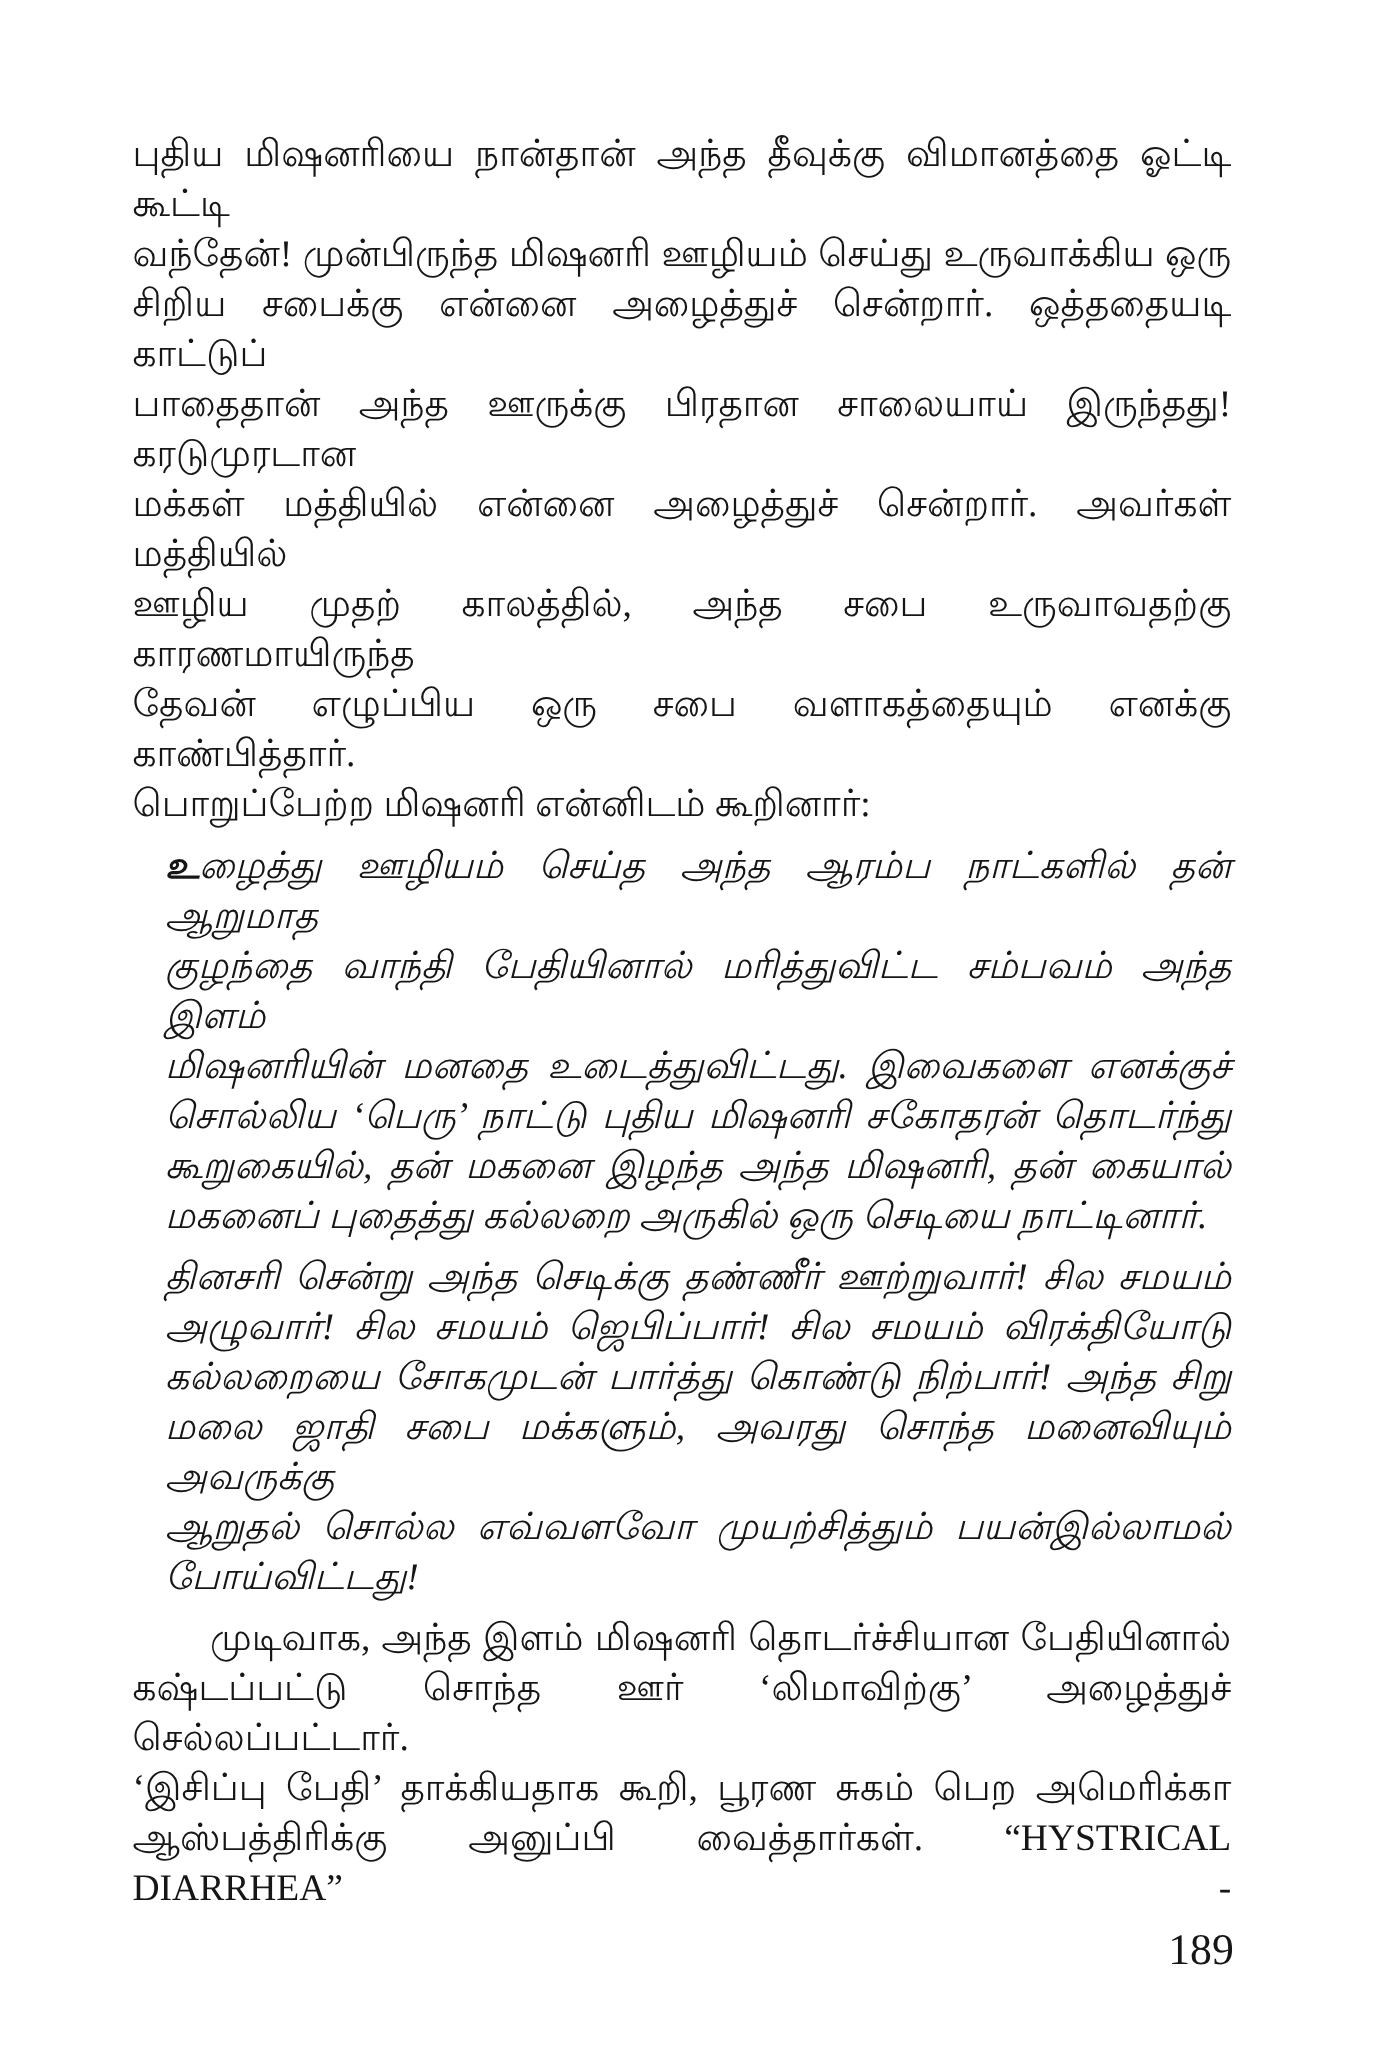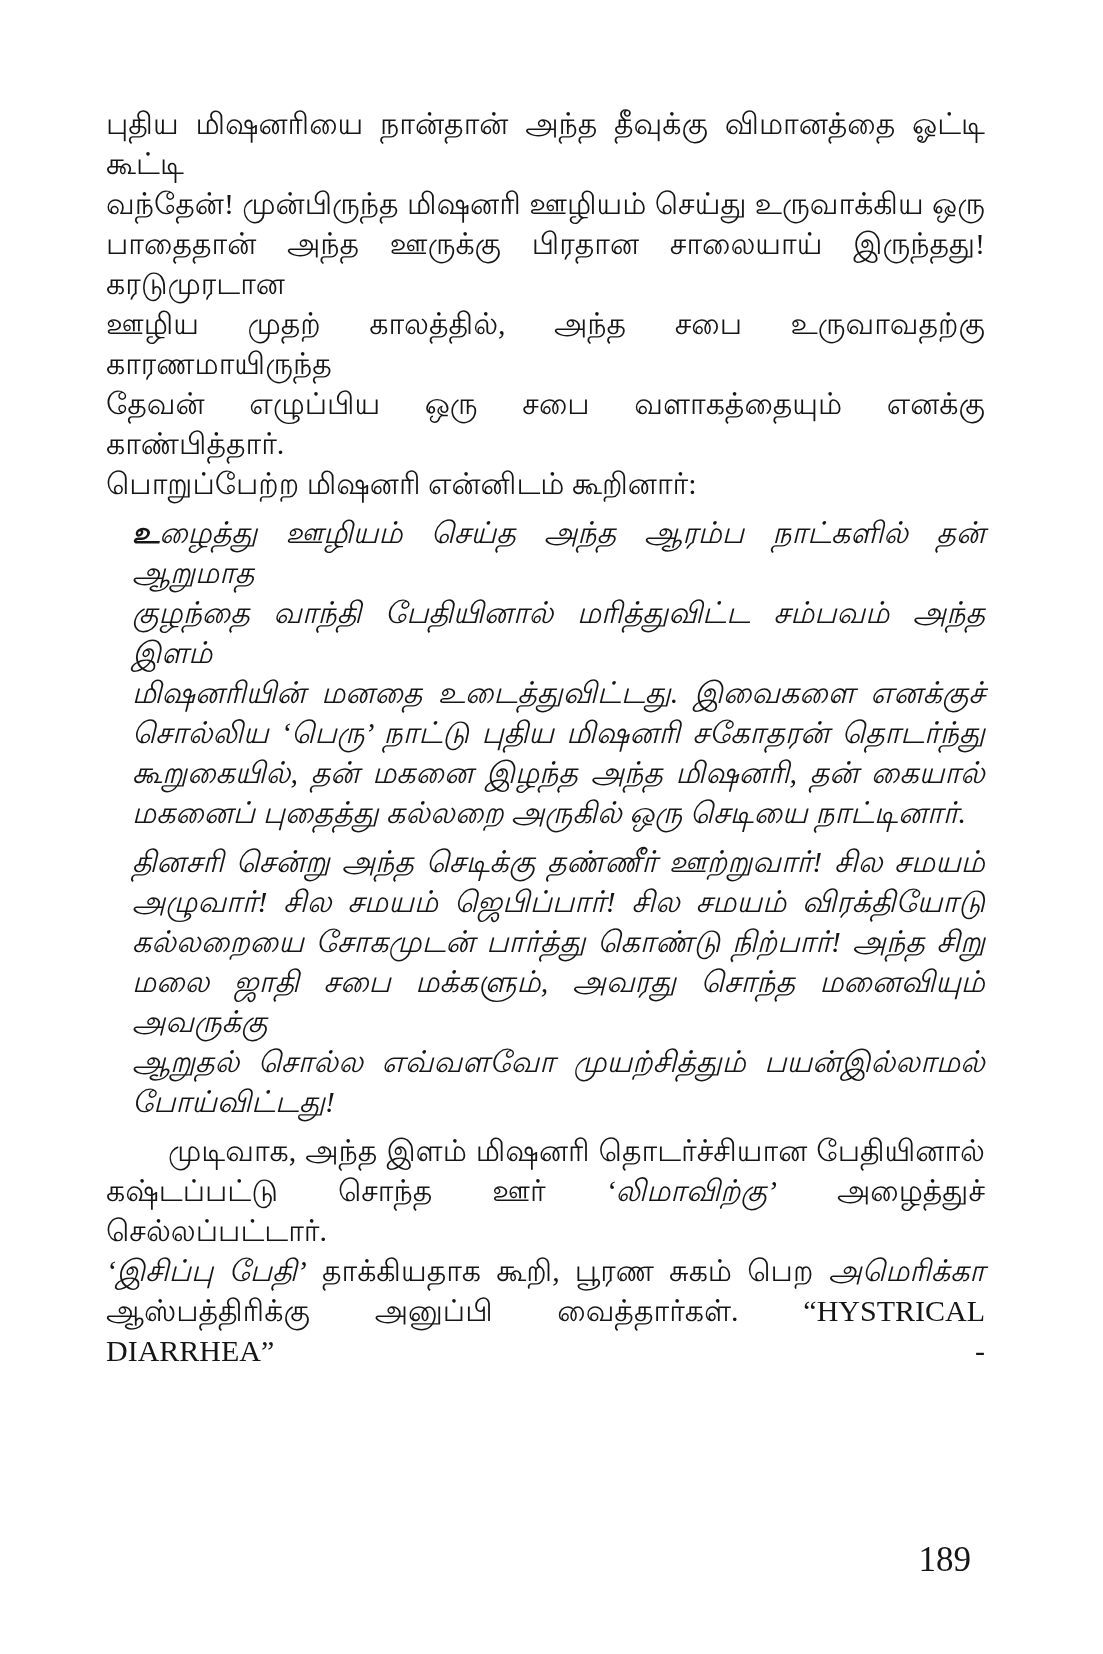--- a/index.html
+++ b/index.html
@@ -35,40 +35,42 @@
   .line {
     font-size: 30px;
     line-height: 40px;
     text-align: justify;
     text-align-last: justify;
   }
   .line.last {
     text-align: right;
     text-align-last: left;
   }
-  .seg.i { font-style: italic; }
+  .seg.i { }
   .seg.b { font-weight: bold; }
   .page-number {
     position: absolute;
-    right: 132px;
+    right: 116px;
     top: 1540px;
     font-size: 35px;
     line-height: 40px;
     color: #161616;
   }
 </style>
 </head>
 <body>
 
 <div class="page">
   <div class="text-block" id="text-block">
       <div class="para body">
         <div class="line"><span class="seg">புதிய மிஷனரியை நான்தான் அந்த தீவுக்கு விமானத்தை ஓட்டி கூட்டி</span></div>
         <div class="line"><span class="seg">வந்தேன்! முன்பிருந்த மிஷனரி ஊழியம் செய்து உருவாக்கிய ஒரு</span></div>
+        <div class="line"><span class="seg">சிறிய சபைக்கு என்னை அழைத்துச் சென்றார். ஒத்ததையடி காட்டுப்</span></div>
         <div class="line"><span class="seg">பாதைதான் அந்த ஊருக்கு பிரதான சாலையாய் இருந்தது! கரடுமுரடான</span></div>
+        <div class="line"><span class="seg">மக்கள் மத்தியில் என்னை அழைத்துச் சென்றார். அவர்கள் மத்தியில்</span></div>
         <div class="line"><span class="seg">ஊழிய முதற் காலத்தில், அந்த சபை உருவாவதற்கு காரணமாயிருந்த</span></div>
         <div class="line"><span class="seg">தேவன் எழுப்பிய ஒரு சபை வளாகத்தையும் எனக்கு காண்பித்தார்.</span></div>
         <div class="line last"><span class="seg">பொறுப்பேற்ற மிஷனரி என்னிடம் கூறினார்:</span></div>
       </div>
       <div class="para quote">
         <div class="line"><span class="seg b">உ</span><span class="seg">ழைத்து ஊழியம் செய்த அந்த ஆரம்ப நாட்களில் தன் ஆறுமாத</span></div>
         <div class="line"><span class="seg">குழந்தை வாந்தி பேதியினால் மரித்துவிட்ட சம்பவம் அந்த இளம்</span></div>
         <div class="line"><span class="seg">மிஷனரியின் மனதை உடைத்துவிட்டது. இவைகளை எனக்குச்</span></div>
         <div class="line"><span class="seg">சொல்லிய ‘பெரு’ நாட்டு புதிய மிஷனரி சகோதரன் தொடர்ந்து</span></div>
         <div class="line"><span class="seg">கூறுகையில், தன் மகனை இழந்த அந்த மிஷனரி, தன் கையால்</span></div>

